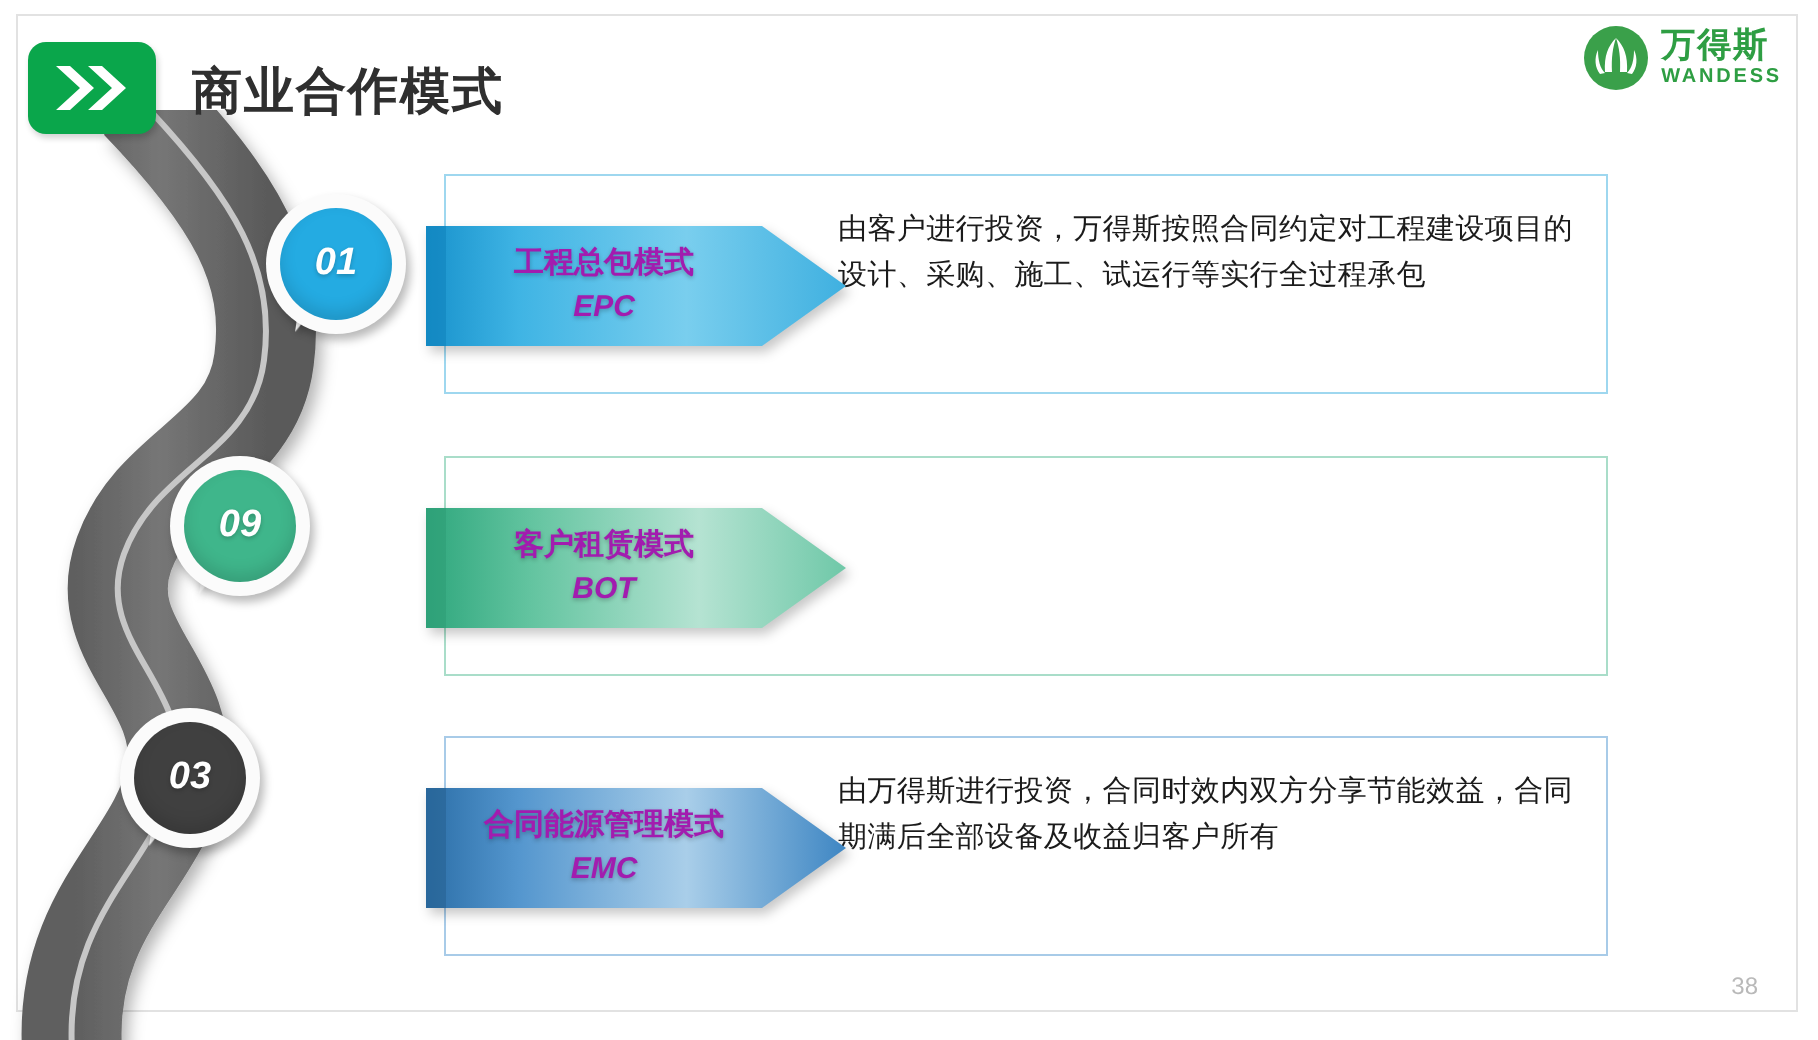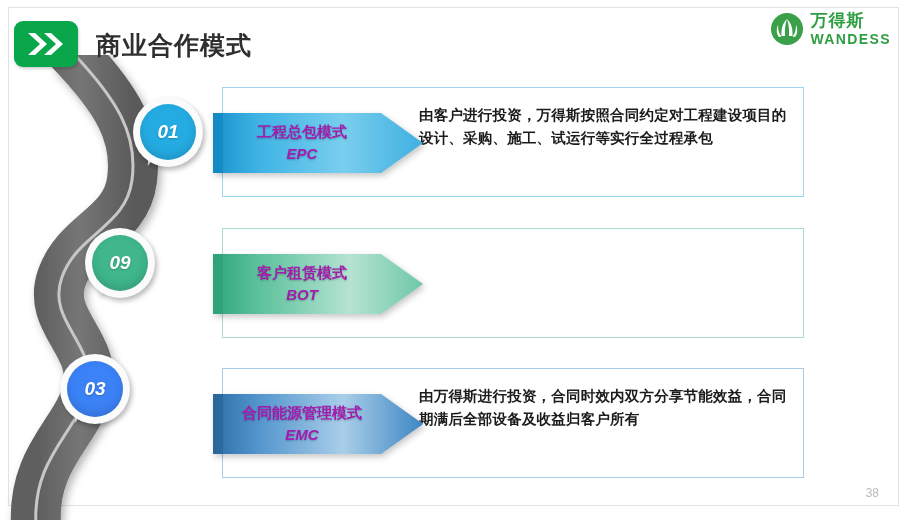--- a/index.html
+++ b/index.html
@@ -77,21 +77,21 @@
   .logo-mark { width: 34px; height: 34px; }
   .logo-text { line-height: 1; }
   .logo-cn {
     font-size: 17px;
     font-weight: bold;
     color: #2E9E43;
     letter-spacing: 1px;
     display: block;
   }
   .logo-en {
-    font-size: 14px;
+    font-size: 10px;
     font-weight: bold;
     color: #2E9E43;
     letter-spacing: 1.4px;
     display: block;
     margin-top: 3px;
   }
 
   
   .road-wrap {
     position: absolute;
@@ -186,21 +186,21 @@
     text-align: right;
   }
   .arrow-label .sub { font-size: 15px; font-weight: bold; font-style: italic; }
 
   .card-body {
     position: absolute;
     left: 196px;
     top: 16px;
     right: 14px;
     font-size: 14.5px;
-    font-weight: bold;
+    font-weight: normal;
     color: #1b1b1b;
     line-height: 1.62;
     letter-spacing: 0.2px;
     z-index: 12;
   }
 
   .page-number {
     position: absolute;
     right: 30px;
     bottom: 20px;
@@ -272,21 +272,21 @@
     <span class="pin-disc" style="background: rgb(36, 171, 226);">01</span>
   </div>
   <div class="pin" id="pin2">
     <span class="pin-tail"></span>
     <span class="pin-ring"></span>
     <span class="pin-disc" style="background: rgb(63, 182, 139);">09</span>
   </div>
   <div class="pin" id="pin3">
     <span class="pin-tail"></span>
     <span class="pin-ring"></span>
-    <span class="pin-disc" style="background: #3b82f6;">03</span>
+    <span class="pin-disc" style="background: #404040;">03</span>
   </div>
 
   <div class="card" id="card1" style="border-color: rgb(158, 215, 239);">
     <svg class="arrow" viewBox="0 0 212 72" preserveAspectRatio="none">
       <defs>
         <linearGradient id="arr1" x1="0" y1="0" x2="1" y2="0">
           <stop offset="0%" stop-color="#1892CC"></stop>
           <stop offset="22%" stop-color="#3FB4E4"></stop>
           <stop offset="62%" stop-color="#79CEEE"></stop>
           <stop offset="100%" stop-color="#3FB0E0"></stop>

